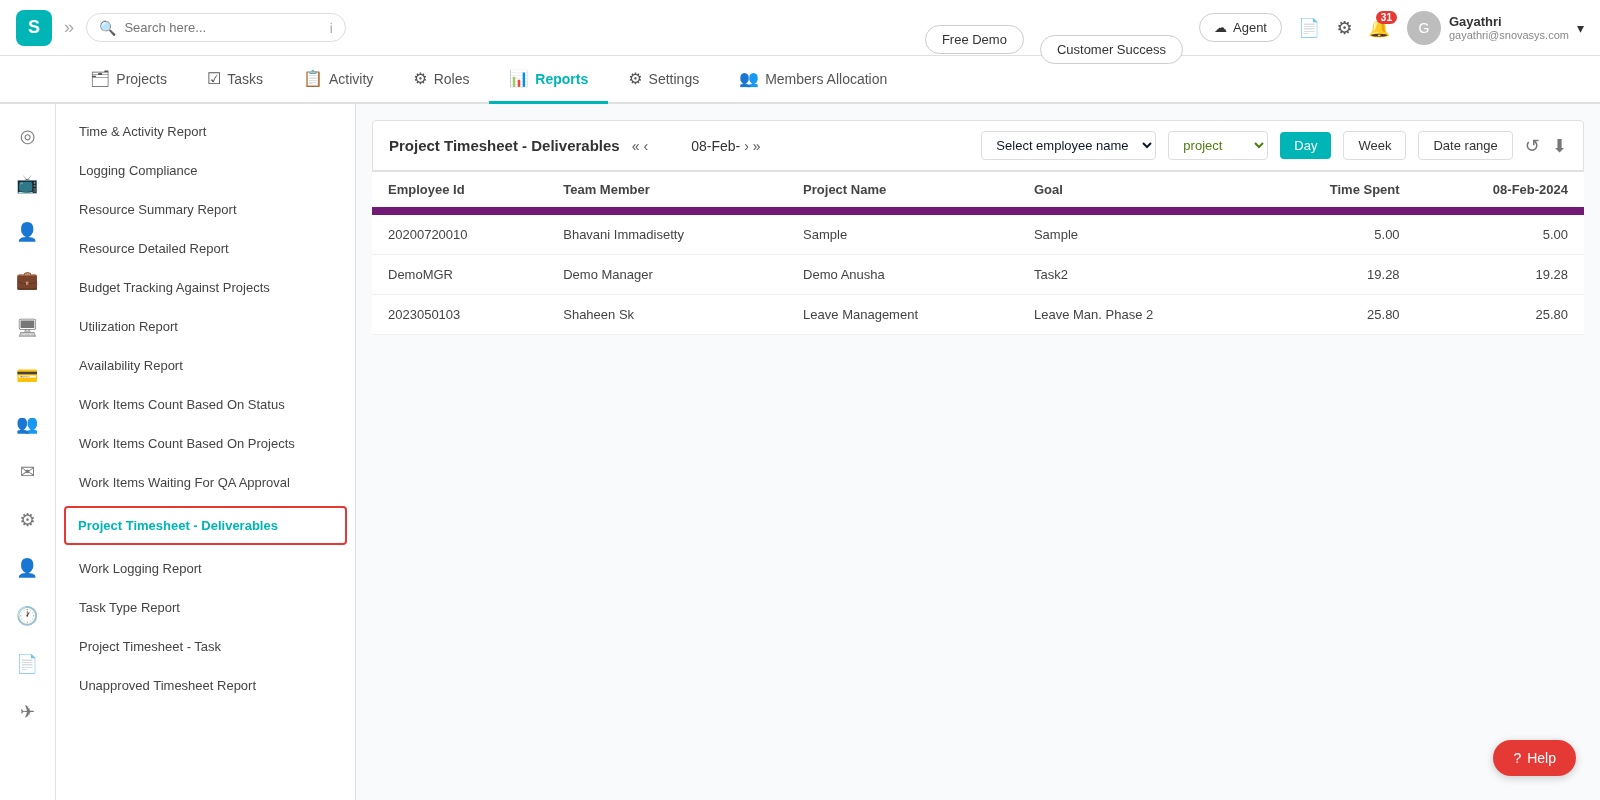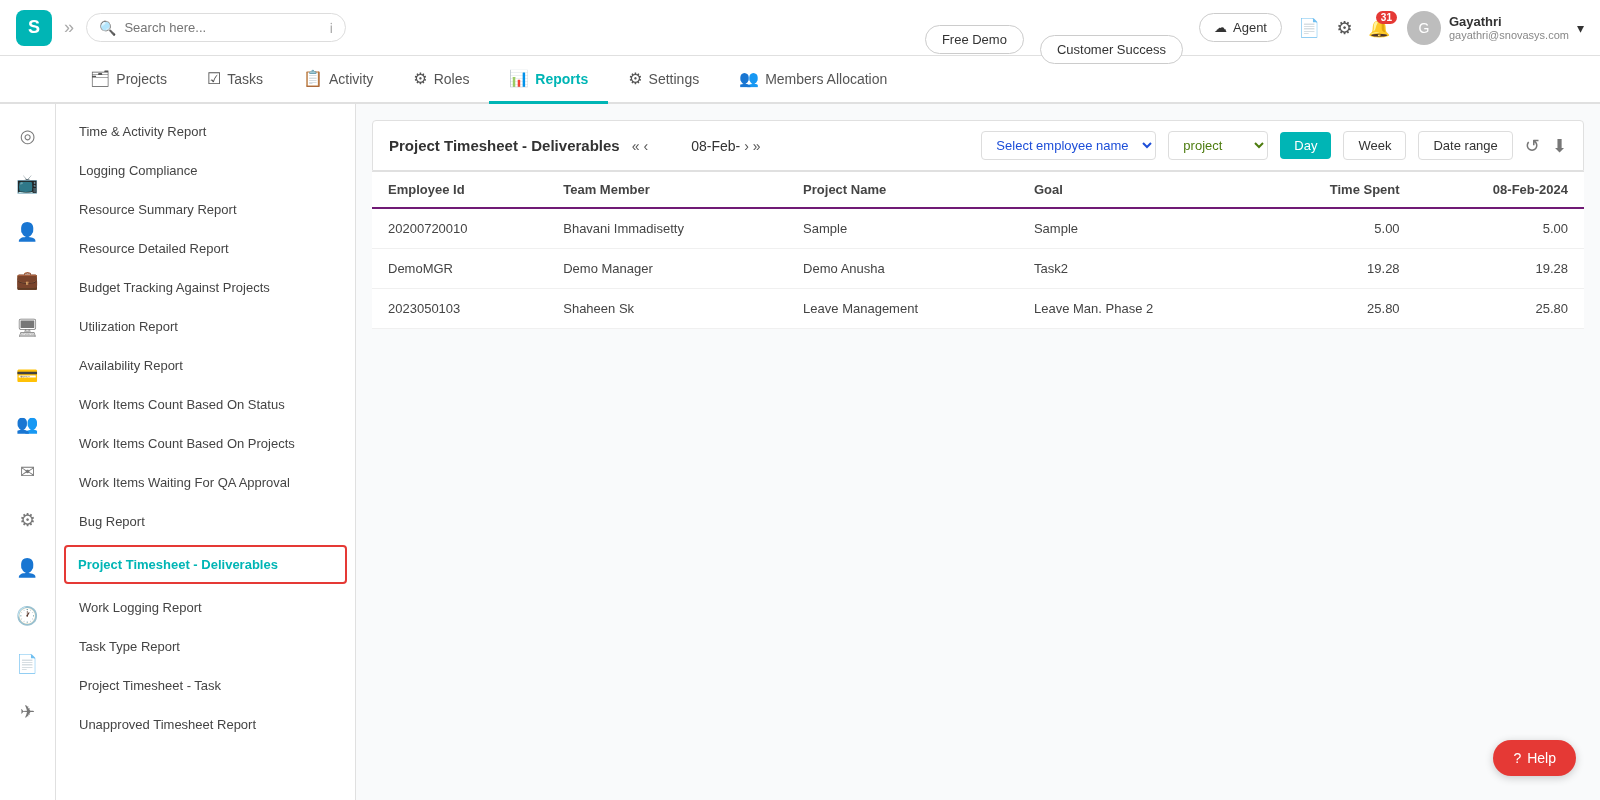--- a/index.html
+++ b/index.html
@@ -98,40 +98,40 @@
       display: flex; align-items: center; background: #fff; border: 1px solid #e0e0e0;
       border-radius: 4px 4px 0 0; padding: 10px 16px; gap: 12px; flex-wrap: wrap;
     }
     .report-title { font-size: 15px; font-weight: 600; color: #333; }
     .nav-arrows { display: flex; align-items: center; gap: 4px; font-size: 14px; color: #555; }
     .nav-arrows span { cursor: pointer; }
     .date-display { font-size: 14px; color: #333; font-weight: 500; margin-left: 39px; }
     .filter-spacer { flex: 1; }
     .select-employee {
       border: 1px solid #ddd; border-radius: 4px; padding: 5px 10px; font-size: 13px;
-      color: #1d4ed8; background: #fff; cursor: pointer; min-width: 160px; margin-left: 36px;
+      color: #0f172a; background: #fff; cursor: pointer; min-width: 160px; margin-left: 36px;
     }
     .project-select {
       border: 1px solid #ddd; border-radius: 4px; padding: 5px 10px; font-size: 13px;
       color: #4d7c0f; background: #fff; cursor: pointer; min-width: 100px;
     }
     .btn-day {
       background: #00b5b5; color: #fff; border: none; border-radius: 4px;
       padding: 6px 14px; font-size: 13px; cursor: pointer;
     }
     .btn-week, .btn-daterange {
       background: #fff; color: #333; border: 1px solid #ddd; border-radius: 4px;
       padding: 6px 14px; font-size: 13px; cursor: pointer;
     }
     .icon-action-btn { background: none; border: none; font-size: 18px; color: #777; cursor: pointer; }
 
     
     .data-table { width: 100%; border-collapse: collapse; background: #fff; }
     .data-table th {
-      background: #fff; border-bottom: 2px solid #701a75; border-top: 1px solid #e0e0e0;
+      background: #fff; border-bottom: 8px solid #701a75; border-top: 1px solid #e0e0e0;
       padding: 10px 16px; text-align: left; font-size: 13px; color: #444; font-weight: 600;
     }
     .data-table td {
       padding: 12px 16px; font-size: 13px; color: #444; border-bottom: 1px solid #f0f0f0;
     }
 
     
     .help-btn {
       position: fixed; bottom: 24px; right: 24px;
       background: #e53935; color: #fff; border: none; border-radius: 24px;
@@ -232,21 +232,20 @@
     <div class="report-item">Time &amp; Activity Report</div>
     <div class="report-item">Logging Compliance</div>
     <div class="report-item">Resource Summary Report</div>
     <div class="report-item">Resource Detailed Report</div>
     <div class="report-item">Budget Tracking Against Projects</div>
     <div class="report-item">Utilization Report</div>
     <div class="report-item">Availability Report</div>
     <div class="report-item">Work Items Count Based On Status</div>
     <div class="report-item">Work Items Count Based On Projects</div>
     <div class="report-item">Work Items Waiting For QA Approval</div>
-    <div class="report-item">Bug Report</div>
     <div class="report-item active" style="border:2px solid #e53935; color:#00b5b5; border-radius:4px; margin:4px 8px; padding:10px 12px; font-weight:600;">Project Timesheet - Deliverables</div>
     <div class="report-item">Work Logging Report</div>
     <div class="report-item">Task Type Report</div>
     <div class="report-item">Project Timesheet - Task</div>
     <div class="report-item">Unapproved Timesheet Report</div>
   </div>
 
   <div class="main-content">
 
     <div class="report-header">

